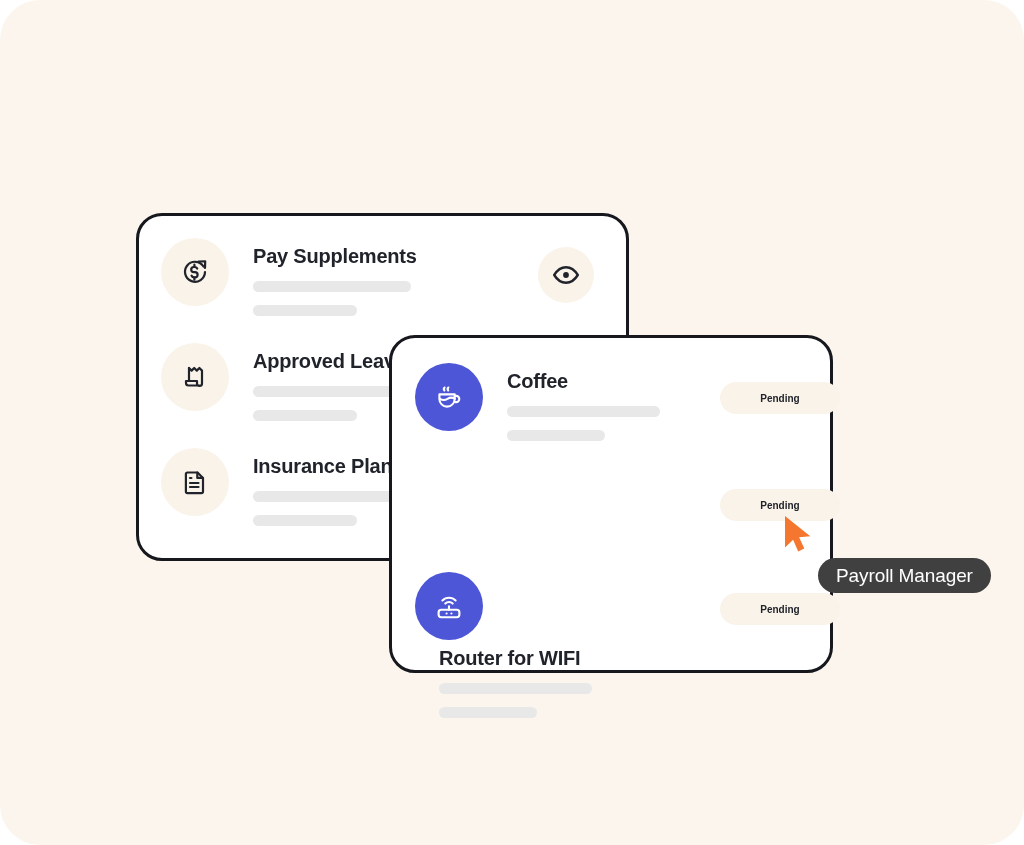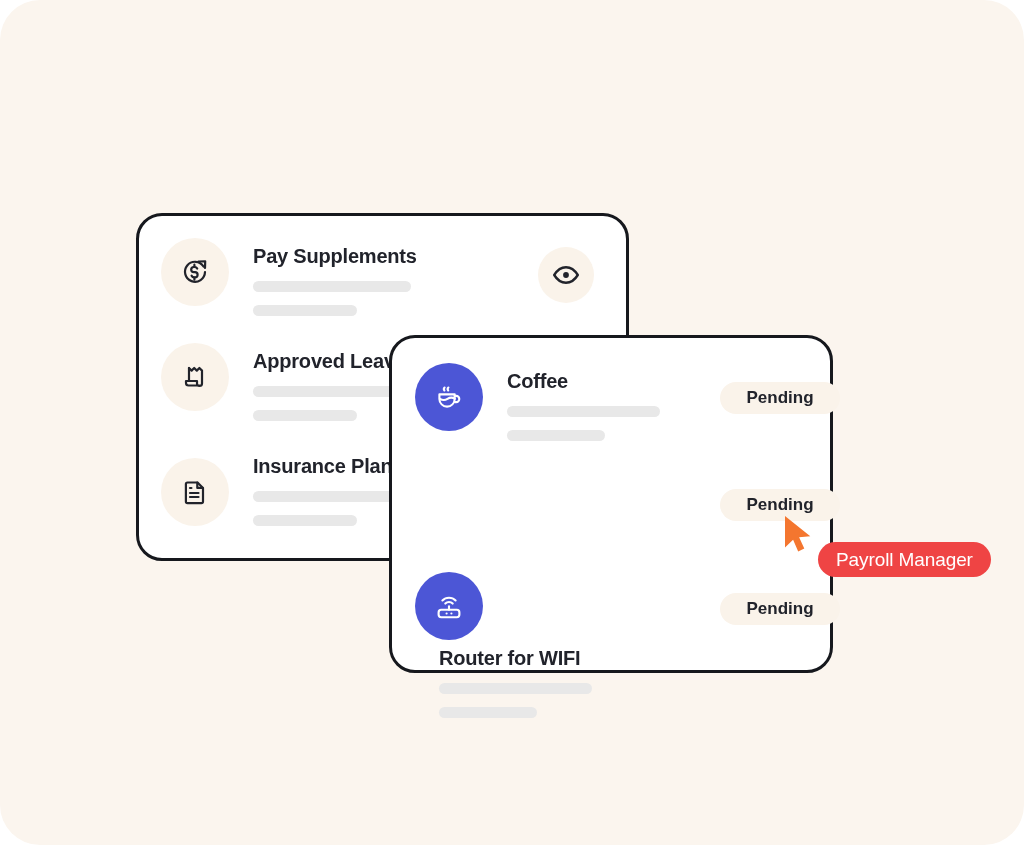--- a/index.html
+++ b/index.html
@@ -106,40 +106,40 @@
   
   .badge {
     position: absolute;
     background: #FAF3EA;
     border-radius: 16px;
     height: 32px;
     width: 120px;
     display: flex;
     align-items: center;
     justify-content: center;
-    font-size: 17px;
+    font-size: 10px;
     font-weight: bold;
     color: #21232B;
     z-index: 4;
   }
 
   
   #cursor {
     position: absolute;
     left: 782px;
     top: 514px;
     z-index: 6;
   }
   #role-pill {
     position: absolute;
     left: 818px;
-    top: 542px;
+    top: 558px;
     height: 35px;
     padding: 0 18px;
-    background: #ef4444;
+    background: #404040;
     border-radius: 18px;
     display: flex;
     align-items: center;
     justify-content: center;
     color: #ffffff;
     font-size: 19px;
     letter-spacing: -0.1px;
     z-index: 5;
     white-space: nowrap;
   }
@@ -174,21 +174,21 @@
           <path d="M10 7 L10 20"></path>
         </svg>
       </div>
       <div class="row-body">
         <div class="row-title">Approved Leave</div>
         <div class="skel long"></div>
         <div class="skel short"></div>
       </div>
     </div>
 
-    <div class="row" style="left:22px; top:232px;align-items:flex-end;">
+    <div class="row" style="left:22px; top:232px;">
       <div class="avatar cream">
         <svg width="32" height="32" viewBox="0 0 32 32" fill="none" stroke="#21232B" stroke-width="2.2" stroke-linecap="round" stroke-linejoin="round">
           <path d="M8.5 6.5 h10 L24 12 v13.5 a1.6 1.6 0 0 1 -1.6 1.6 H8.5 a1.6 1.6 0 0 1 -1.6 -1.6 V8.1 A1.6 1.6 0 0 1 8.5 6.5 z"></path>
           <path d="M18.3 6.6 v5.3 h5.4"></path>
           <path d="M11 12 h1.4"></path>
           <path d="M11 17 h8.5 M11 21 h8.5"></path>
         </svg>
       </div>
       <div class="row-body">
         <div class="row-title">Insurance Plan</div>

